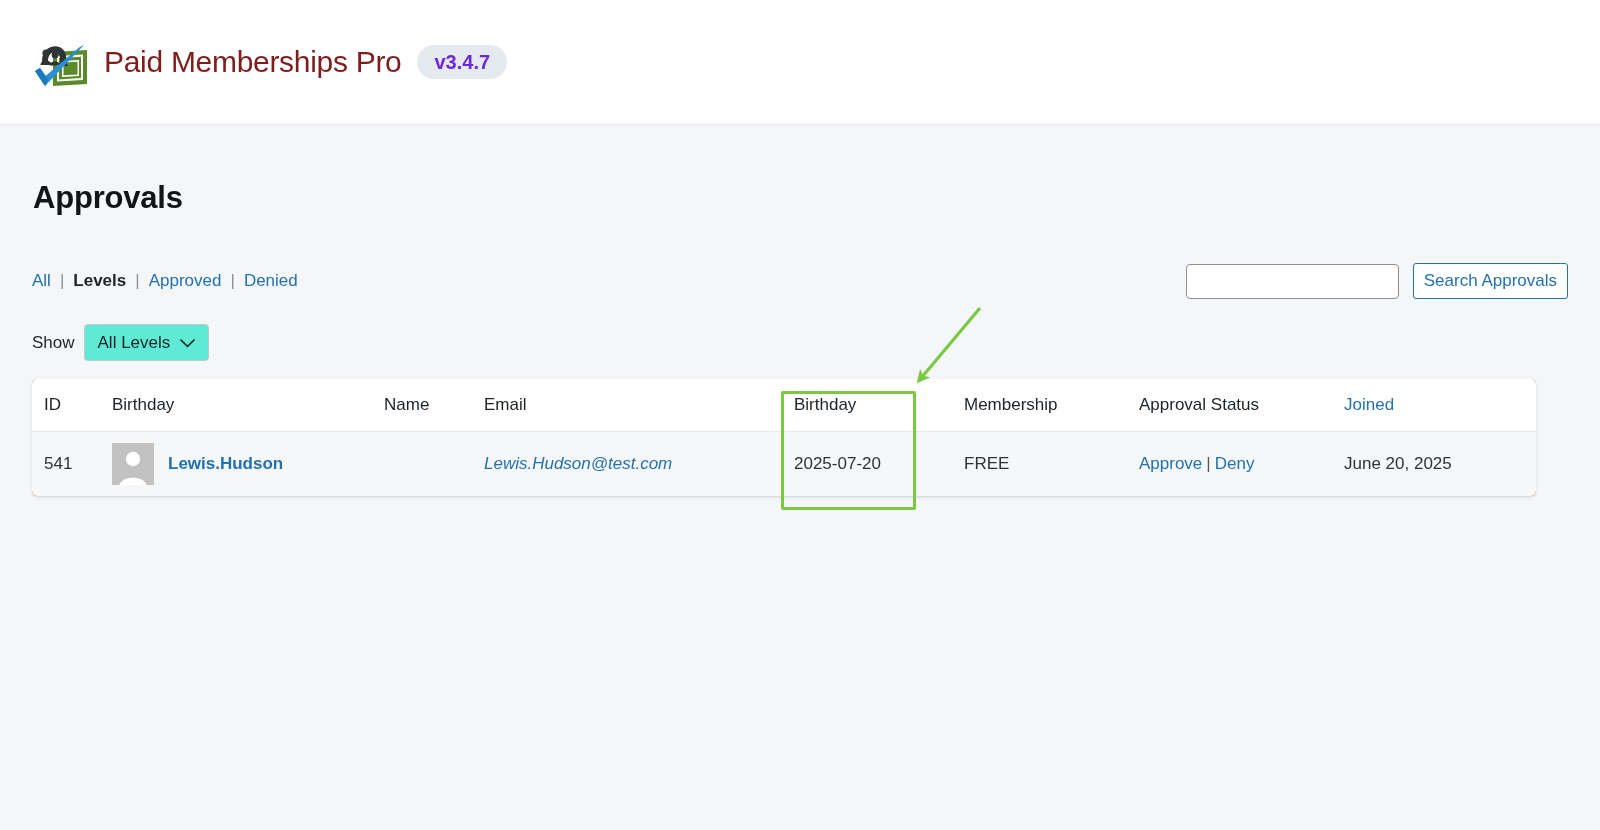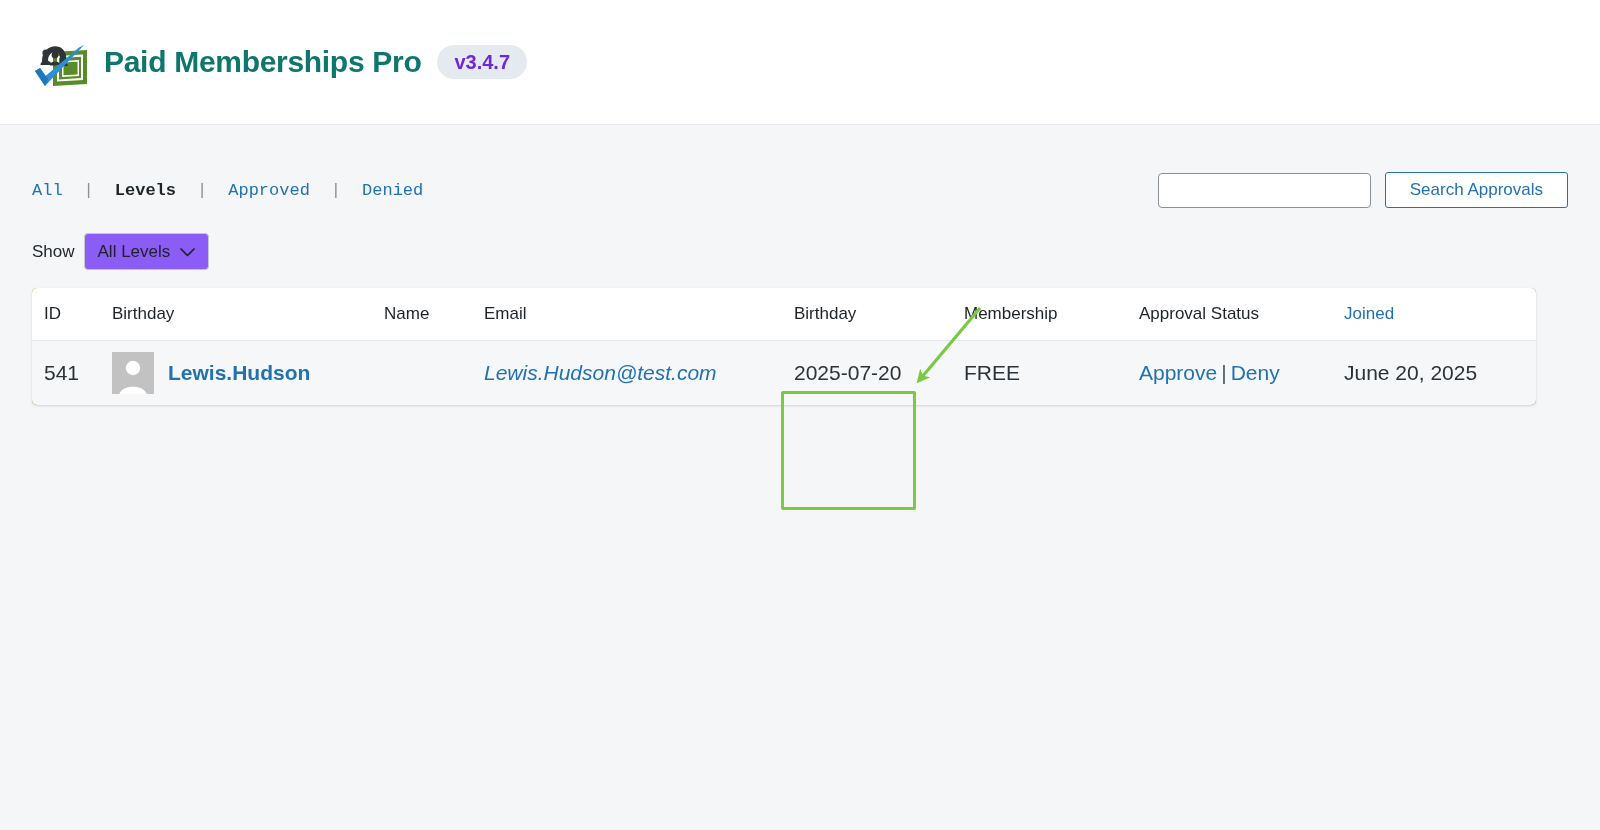--- a/index.html
+++ b/index.html
@@ -21,23 +21,23 @@
     border-bottom: 1px solid #e4e8ee;
     display: flex;
     align-items: center;
     justify-content: space-between;
     padding: 0 32px 0 32px;
   }
   .brand { display: flex; align-items: center; gap: 16px; }
   .brand-logo { width: 56px; height: 62px; flex: none; display:block; }
   .brand-name {
     font-size: 30px;
-    font-weight: 700;
+    font-weight: 400;
     letter-spacing: -0.3px;
-    color: #0f766e;
+    color: #7f1d1d;
     white-space: nowrap;
   }
   .version-badge {
     background: #e5eaf1;
     color: #6d28d9;
     font-size: 20px;
     font-weight: 700;
     border-radius: 999px;
     padding: 7px 17px;
     line-height: 1;
@@ -77,22 +77,21 @@
   .filter-row {
     display: flex;
     align-items: center;
     justify-content: space-between;
     margin-top: 47px;
   }
   .subsubsub {
     display: flex;
     align-items: center;
     font-size: 17px;
-    gap: 12px;
-    font-family: Liberation Mono, monospace;
+    gap: 0;
   }
   .subsubsub .item { color: #2271b1; cursor: pointer; white-space: nowrap; }
   .subsubsub .item.current { color: #1d2327; font-weight: 700; cursor: default; }
   .subsubsub .sep { color: #8c8f94; padding: 0 9px; }
 
   .search-box { display: flex; align-items: center; gap: 14px; }
   .search-input {
     width: 213px;
     height: 35px;
     border: 1px solid #8c8f94;
@@ -105,38 +104,38 @@
     outline: none;
   }
   .search-button {
     height: 36px;
     border: 1px solid #2271b1;
     border-radius: 3px;
     background: #ffffff;
     color: #2271b1;
     font-size: 17px;
     font-family: "Liberation Sans", sans-serif;
-    padding: 0 24px;
+    padding: 0 10px;
     cursor: pointer;
     white-space: nowrap;
   }
 
   
   .level-row {
     display: flex;
     align-items: center;
     gap: 9px;
     margin-top: 25px;
   }
   .level-label { font-size: 17px; color: #1d2327; }
   .level-select {
     height: 37px;
     border: 1px solid #c3c7cb;
     border-radius: 4px;
-    background: #8b5cf6;
+    background: #5eead4;
     display: inline-flex;
     align-items: center;
     gap: 10px;
     padding: 0 13px;
     font-size: 17px;
     color: #1d2327;
     cursor: pointer;
     white-space: nowrap;
   }
   .chev { display: block; }
@@ -163,21 +162,21 @@
     font-size: 17px;
     color: #1d2327;
     padding: 16px 0 16px 0;
     background: #ffffff;
     border-bottom: 1px solid #e6e8ea;
     height: 47px;
     vertical-align: middle;
   }
   thead th .sortlink { color: #2271b1; cursor: pointer; }
   tbody td {
-    font-size: 21px;
+    font-size: 17px;
     color: #2c3338;
     background: #f6f7f9;
     padding: 0;
     height: 64px;
     vertical-align: middle;
   }
   .c-id    { width: 80px;  padding-left: 12px !important; }
   .c-user  { width: 272px; }
   .c-name  { width: 100px; }
   .c-email { width: 310px; }
@@ -254,20 +253,21 @@
       </svg>
     </span>
     <span class="brand-name">Paid Memberships Pro</span>
     <span class="version-badge">v3.4.7</span>
   </div>
 
 </div>
 
 <div class="page">
 
+  <h1 class="page-title">Approvals</h1>
 
   <div class="filter-row">
     <div class="subsubsub">
       <span class="item">All</span>
       <span class="sep">|</span>
       <span class="item current">Levels</span>
       <span class="sep">|</span>
       <span class="item">Approved</span>
       <span class="sep">|</span>
       <span class="item">Denied</span>

